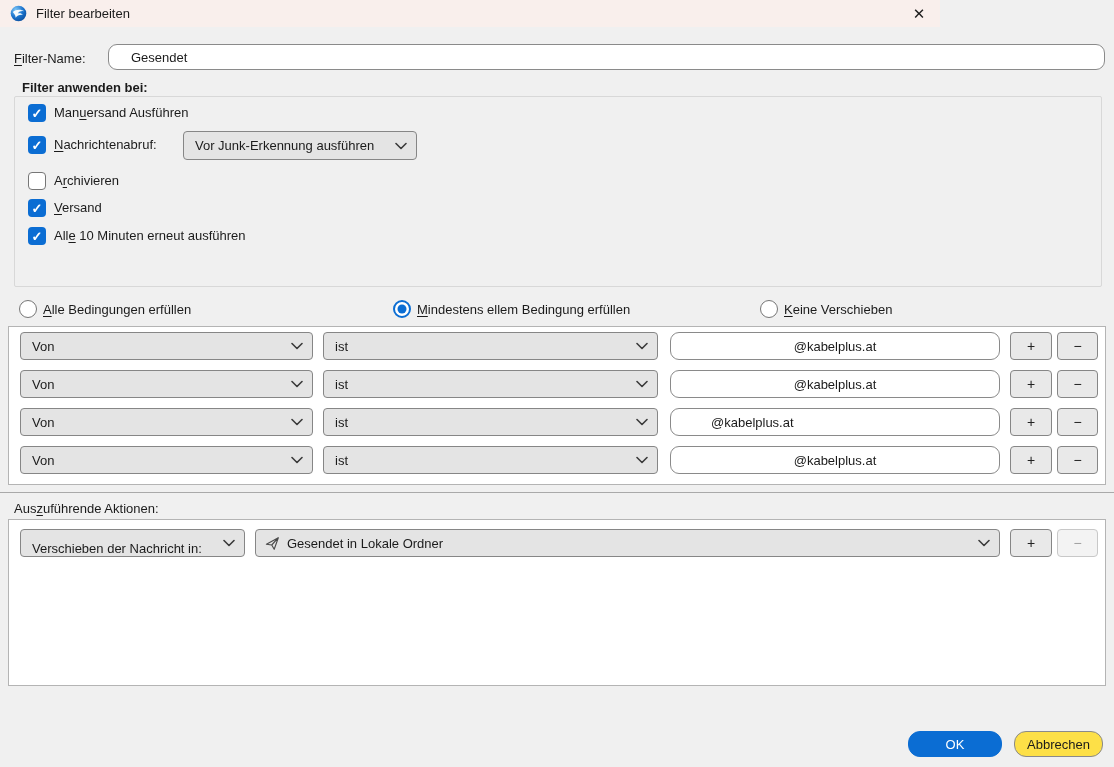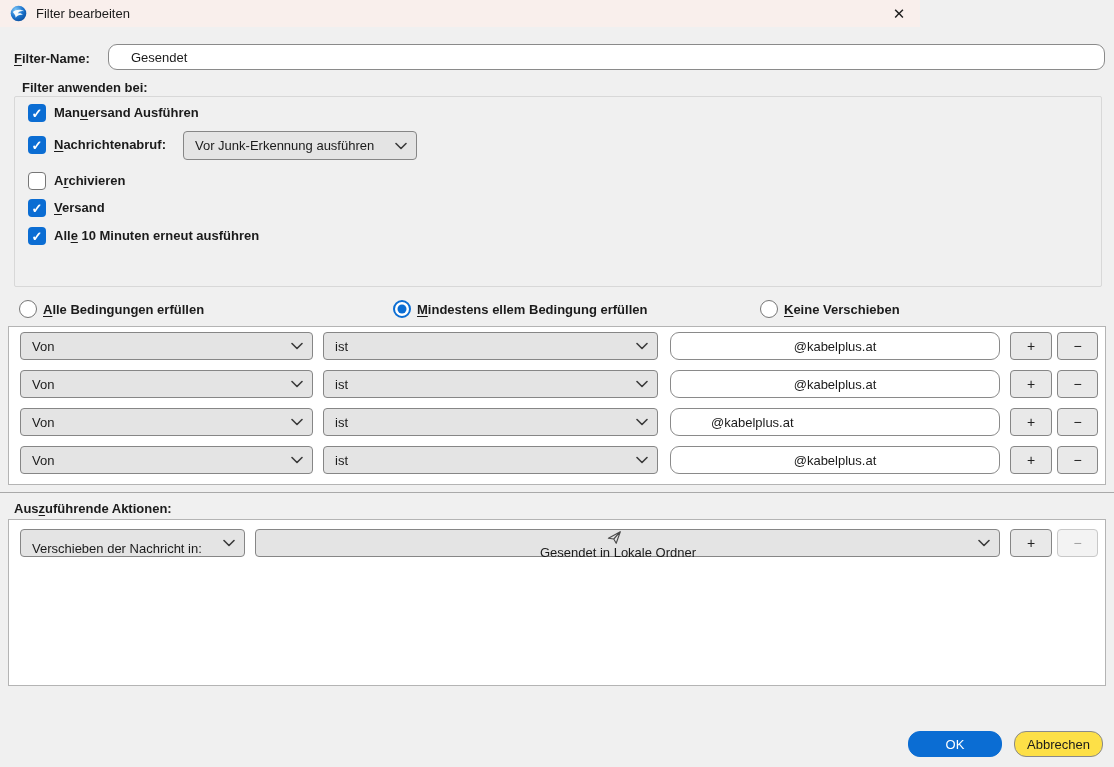--- a/index.html
+++ b/index.html
@@ -13,27 +13,27 @@
     --text:#1b1b1b;
   }
   html,body{margin:0;padding:0;}
   .stage{
     position:relative;width:1114px;height:767px;overflow:hidden;
     background:var(--body-bg);
     font-family:"Liberation Sans",sans-serif;font-size:13px;color:var(--text);
     -webkit-font-smoothing:antialiased;
   }
   
-  .titlebar{position:absolute;left:0;top:0;width:920px;height:27px;background:var(--titlebar-bg);}
+  .titlebar{position:absolute;left:0;top:0;width:920px;height:27px;background:var(--titlebar-bg);padding-left:20px;}
   .app-icon{position:absolute;left:10px;top:5px;width:17px;height:17px;display:flex;}
   .win-title{position:absolute;left:36px;top:0;height:27px;line-height:27px;font-size:13px;}
   .close-btn{position:absolute;right:4px;top:0;width:34px;height:27px;background:none;border:none;
     display:flex;align-items:center;justify-content:center;font-family:inherit;font-size:15px;color:#1a1a1a;cursor:default;padding:0;}
   
-  .lbl{position:absolute;white-space:nowrap;line-height:18px;font-weight:bold;}
+  .lbl{position:absolute;white-space:nowrap;line-height:18px;}
   .mnem{text-decoration:underline;text-underline-offset:2px;}
   .bold{font-weight:bold;}
   .text-input{
     position:absolute;box-sizing:border-box;background:#fff;border:1px solid #8a8a8a;border-radius:9px;
     font-family:"Liberation Sans",sans-serif;font-size:13px;color:var(--text);padding:0 22px;outline:none;
   }
   .select{
     position:absolute;box-sizing:border-box;height:28px;background:var(--ctl-bg);
     border:1px solid var(--ctl-border);border-radius:4px;
     display:flex;align-items:center;padding:0 28px 0 11px;white-space:nowrap;cursor:default;
@@ -57,21 +57,21 @@
   .radio.unselected{border:1px solid #767676;}
   
   .groupbox{position:absolute;left:14px;top:96px;width:1088px;height:191px;box-sizing:border-box;
     border:1px solid var(--group-border);border-radius:2px;}
   .panel{position:absolute;left:8px;width:1098px;box-sizing:border-box;background:#fff;border:1px solid var(--panel-border);}
   .cond-panel{top:326px;height:159px;}
   .act-panel{top:519px;height:167px;}
   .separator{position:absolute;left:0;top:492px;width:1114px;height:1px;background:#a9a9a9;}
   .cond-value{text-align:center;}
   .cond-value.shift-left{text-align:left;padding-left:40px;}
-  .folder-select{padding-left:9px;flex-direction:column;}
+  .folder-select{padding-left:9px;}
   .folder-select .send-ic{display:flex;margin-right:7px;}
   
   .btn{position:absolute;box-sizing:border-box;height:26px;border-radius:12px;
     font-family:"Liberation Sans",sans-serif;font-size:13px;display:flex;align-items:center;justify-content:center;cursor:default;}
   .btn.primary{background:var(--accent);border:1px solid var(--accent);color:#fff;}
   .btn.secondary{background:#fde047;border:1px solid #8a8a8a;color:var(--text);}
 </style>
 </head>
 <body>
 

